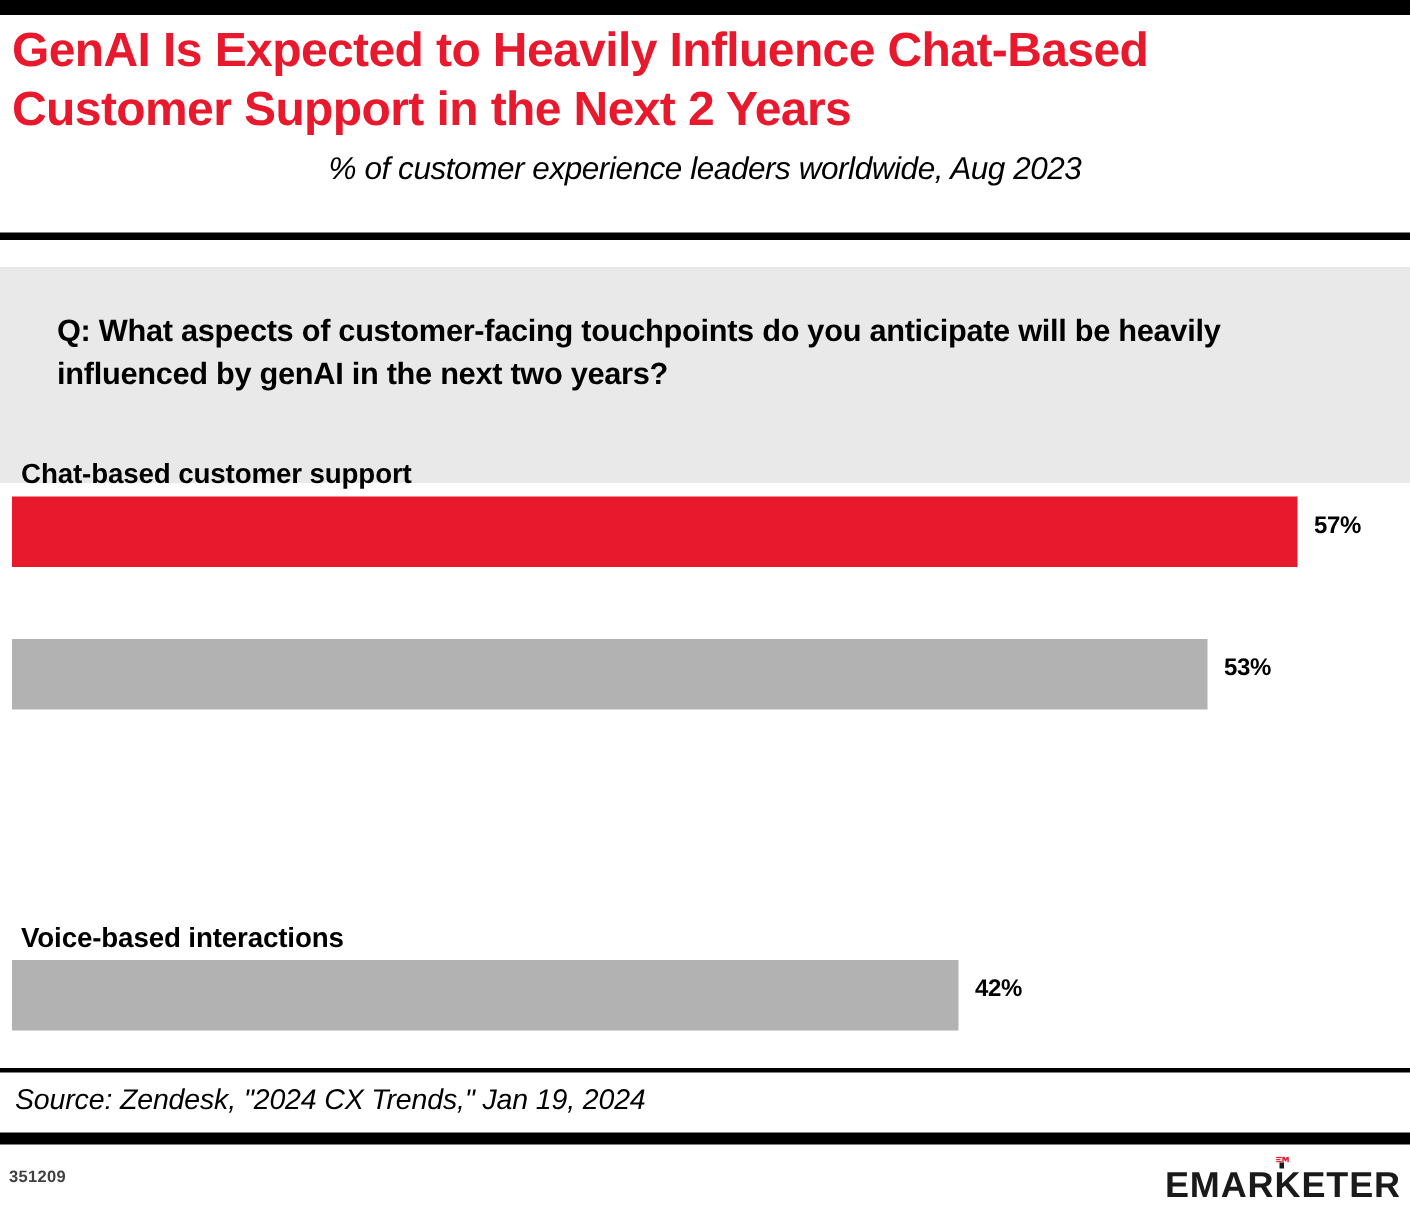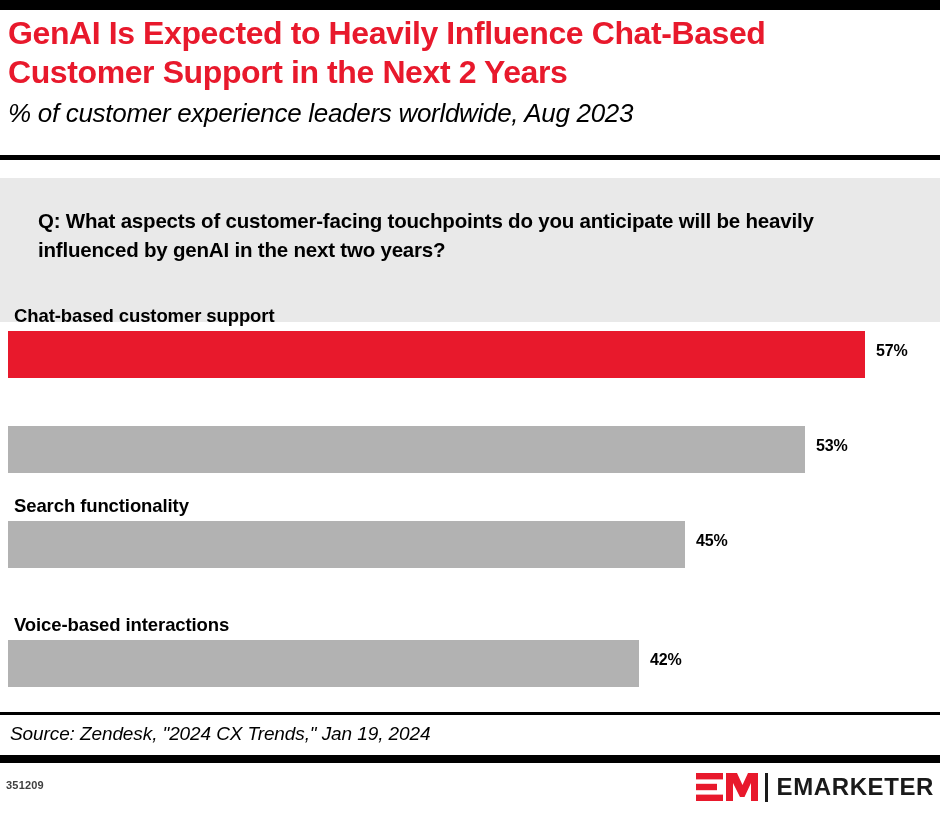--- a/index.html
+++ b/index.html
@@ -46,23 +46,24 @@
     line-height: 39px;
     letter-spacing: -0.4px;
     margin: 0;
     white-space: pre-line;
   }
   .subtitle {
     margin: 6px 0 0 0;
     color: #000000;
     font-family: "Liberation Sans", sans-serif;
     font-style: italic;
-    font-size: 26px;
+    font-size: 21px;
     line-height: 30px;
     letter-spacing: -0.3px;
+    text-align: center;
   }
 
   
   .header-rule {
     position: absolute;
     left: 0; top: 155px;
     width: 940px;
     height: 5px;
     background: #000000;
   }
@@ -182,20 +183,21 @@
     color: #404040;
     letter-spacing: 0.2px;
   }
   .logo {
     position: absolute;
     right: 6px;
     top: 771px;
     height: 32px;
     display: flex;
     align-items: center;
+    flex-direction: column;
   }
   .logo-mark {
     display: block;
   }
   .logo-divider {
     width: 3px;
     height: 29px;
     background: #1A1A1A;
     margin: 0 9px 0 7px;
   }
@@ -234,27 +236,20 @@
           <div class="bar-fill accent" style="width: 100%; background: rgb(232, 25, 44);"></div>
         </div>
         <div class="bar-value" style="left: 876px;">57%</div>
       </div>
       <div class="bar-row" style="top: 102px; height: 95px;">
         <div class="bar-track" style="width: 797px;">
           <div class="bar-fill" style="width: 100%; background: rgb(178, 178, 178);"></div>
         </div>
         <div class="bar-value" style="left: 816px;">53%</div>
       </div>
-      <div class="bar-row" style="top: 197px; height: 95px;">
-        <div class="bar-label">Search functionality</div>
-        <div class="bar-track" style="width: 677px;">
-          <div class="bar-fill" style="width: 100%; background: rgb(178, 178, 178);"></div>
-        </div>
-        <div class="bar-value" style="left: 696px;">45%</div>
-      </div>
       <div class="bar-row" style="top: 292px; height: 95px; margin-top: 24px;">
         <div class="bar-label">Voice-based interactions</div>
         <div class="bar-track" style="width: 631px;">
           <div class="bar-fill" style="width: 100%; background: rgb(178, 178, 178);"></div>
         </div>
         <div class="bar-value" style="left: 650px;">42%</div>
       </div>
     </div>
 
   <div class="source-rule"></div>

